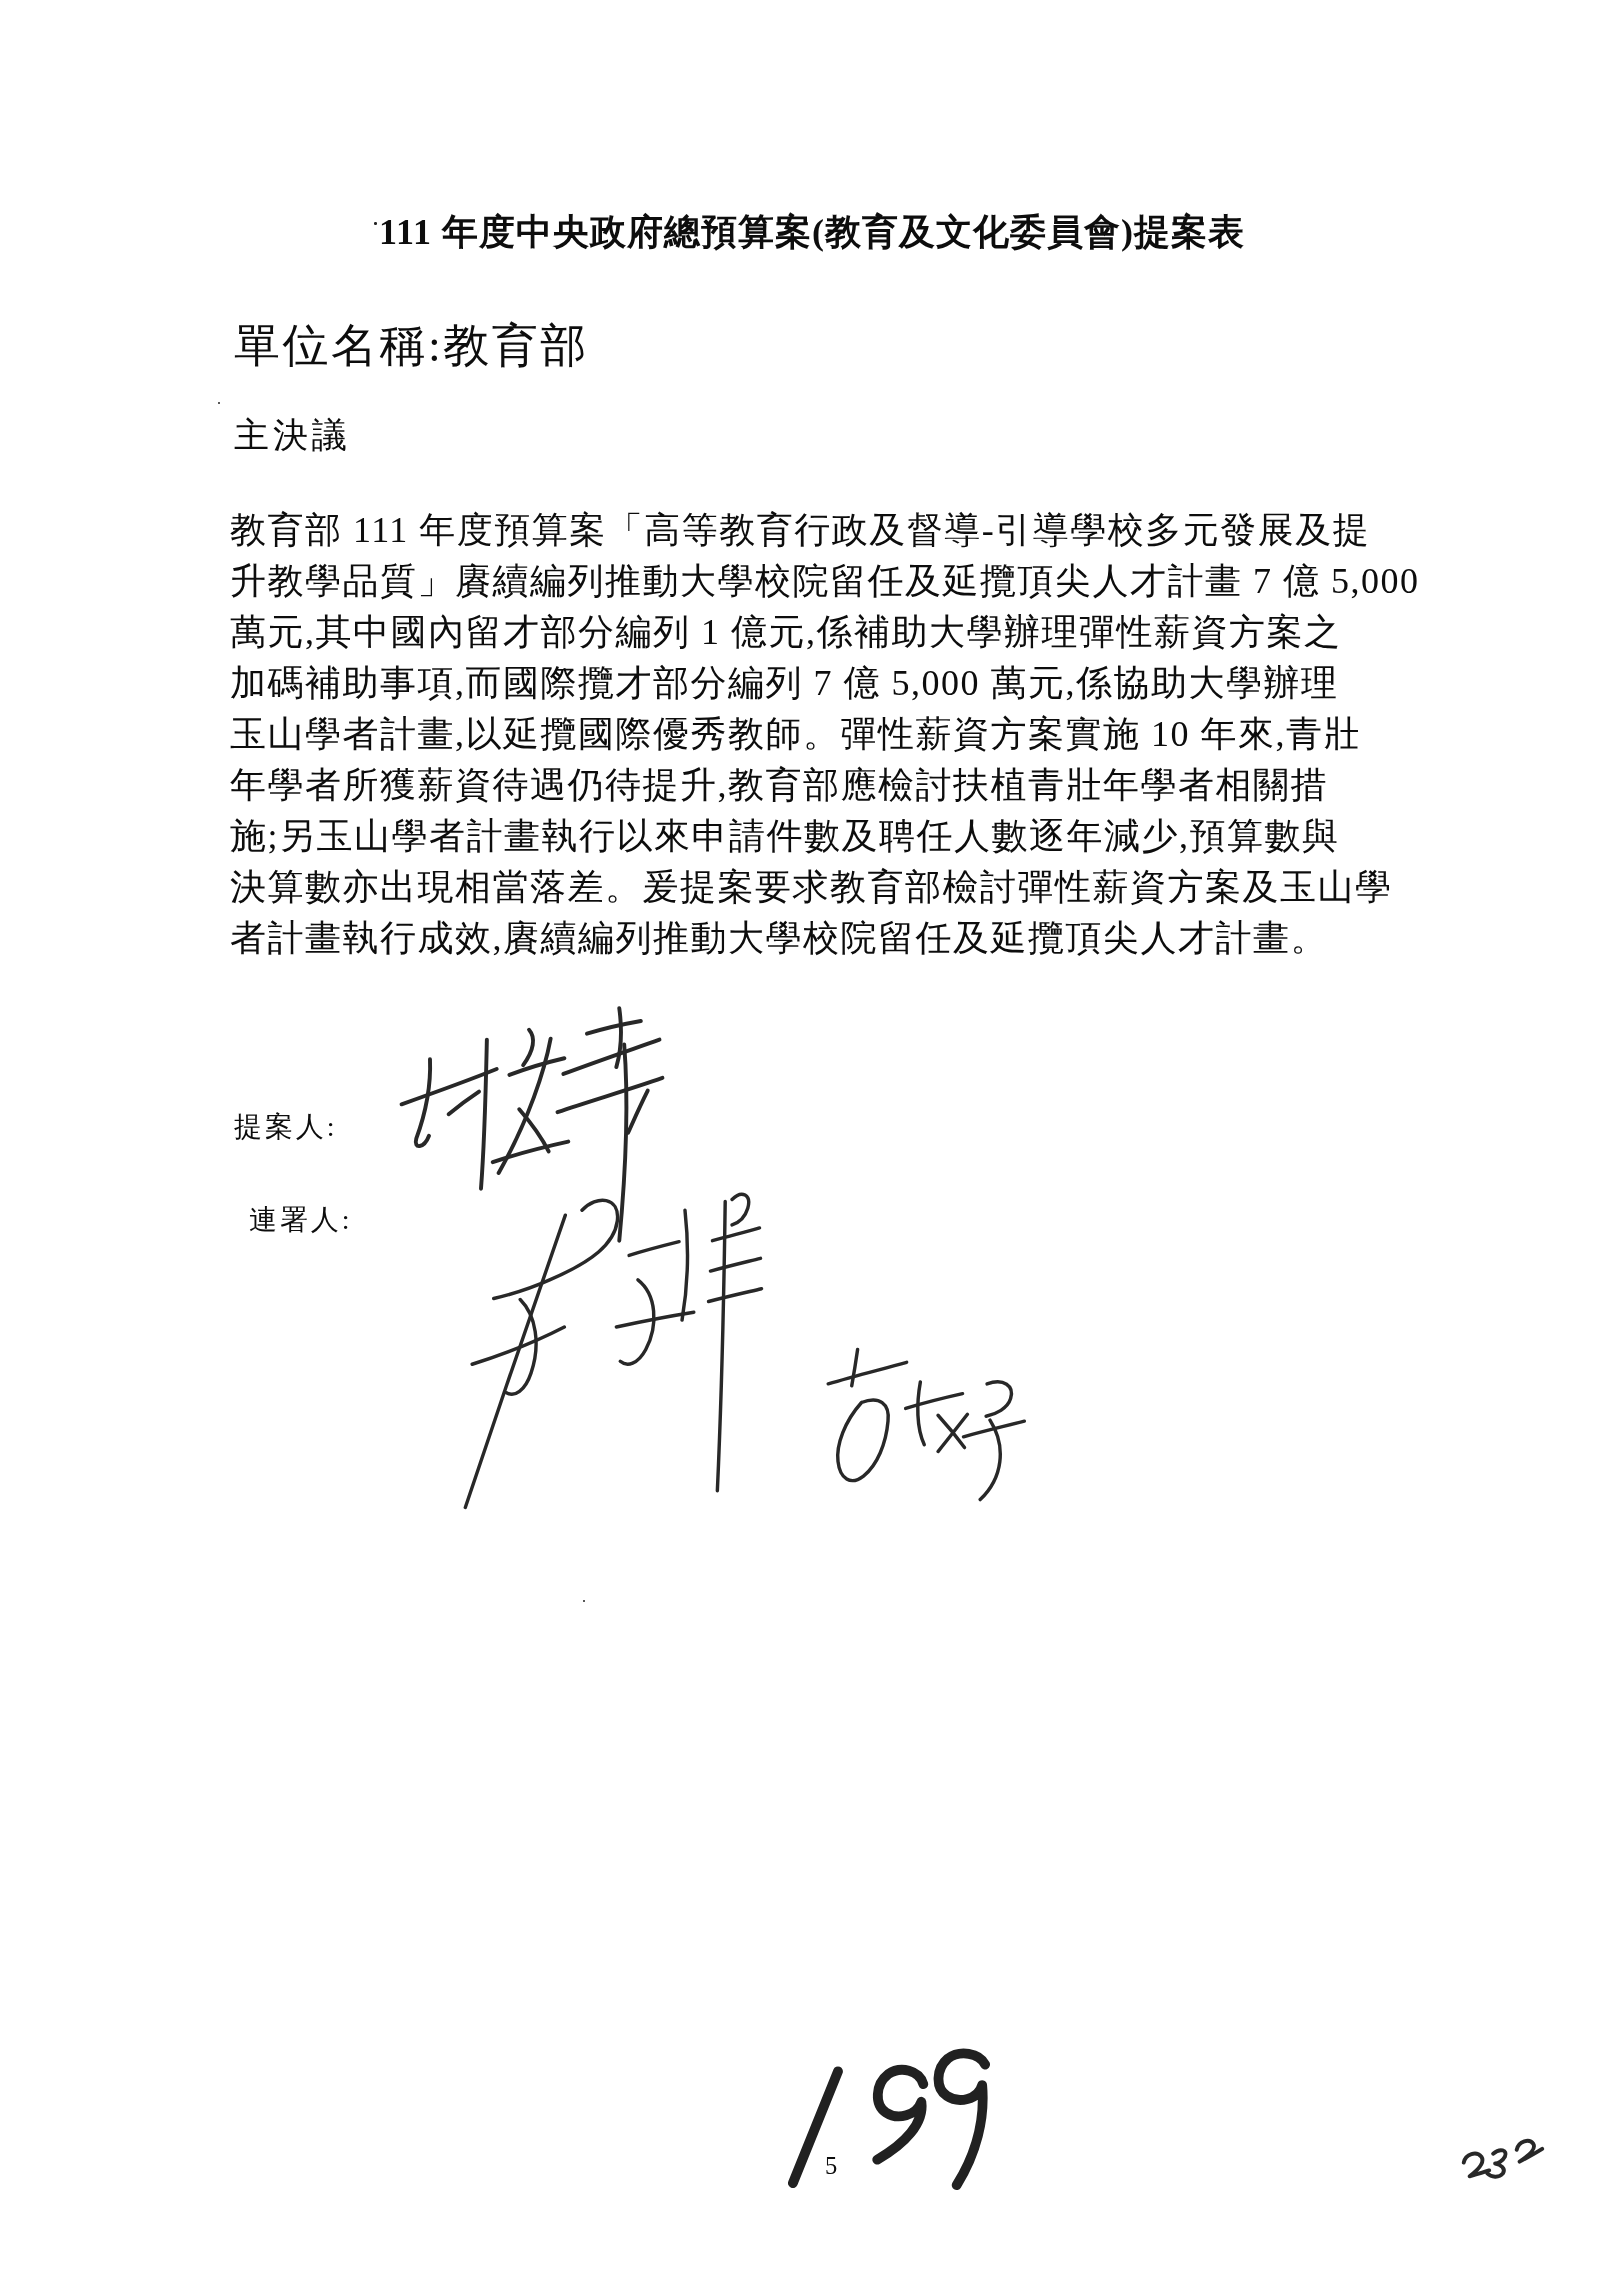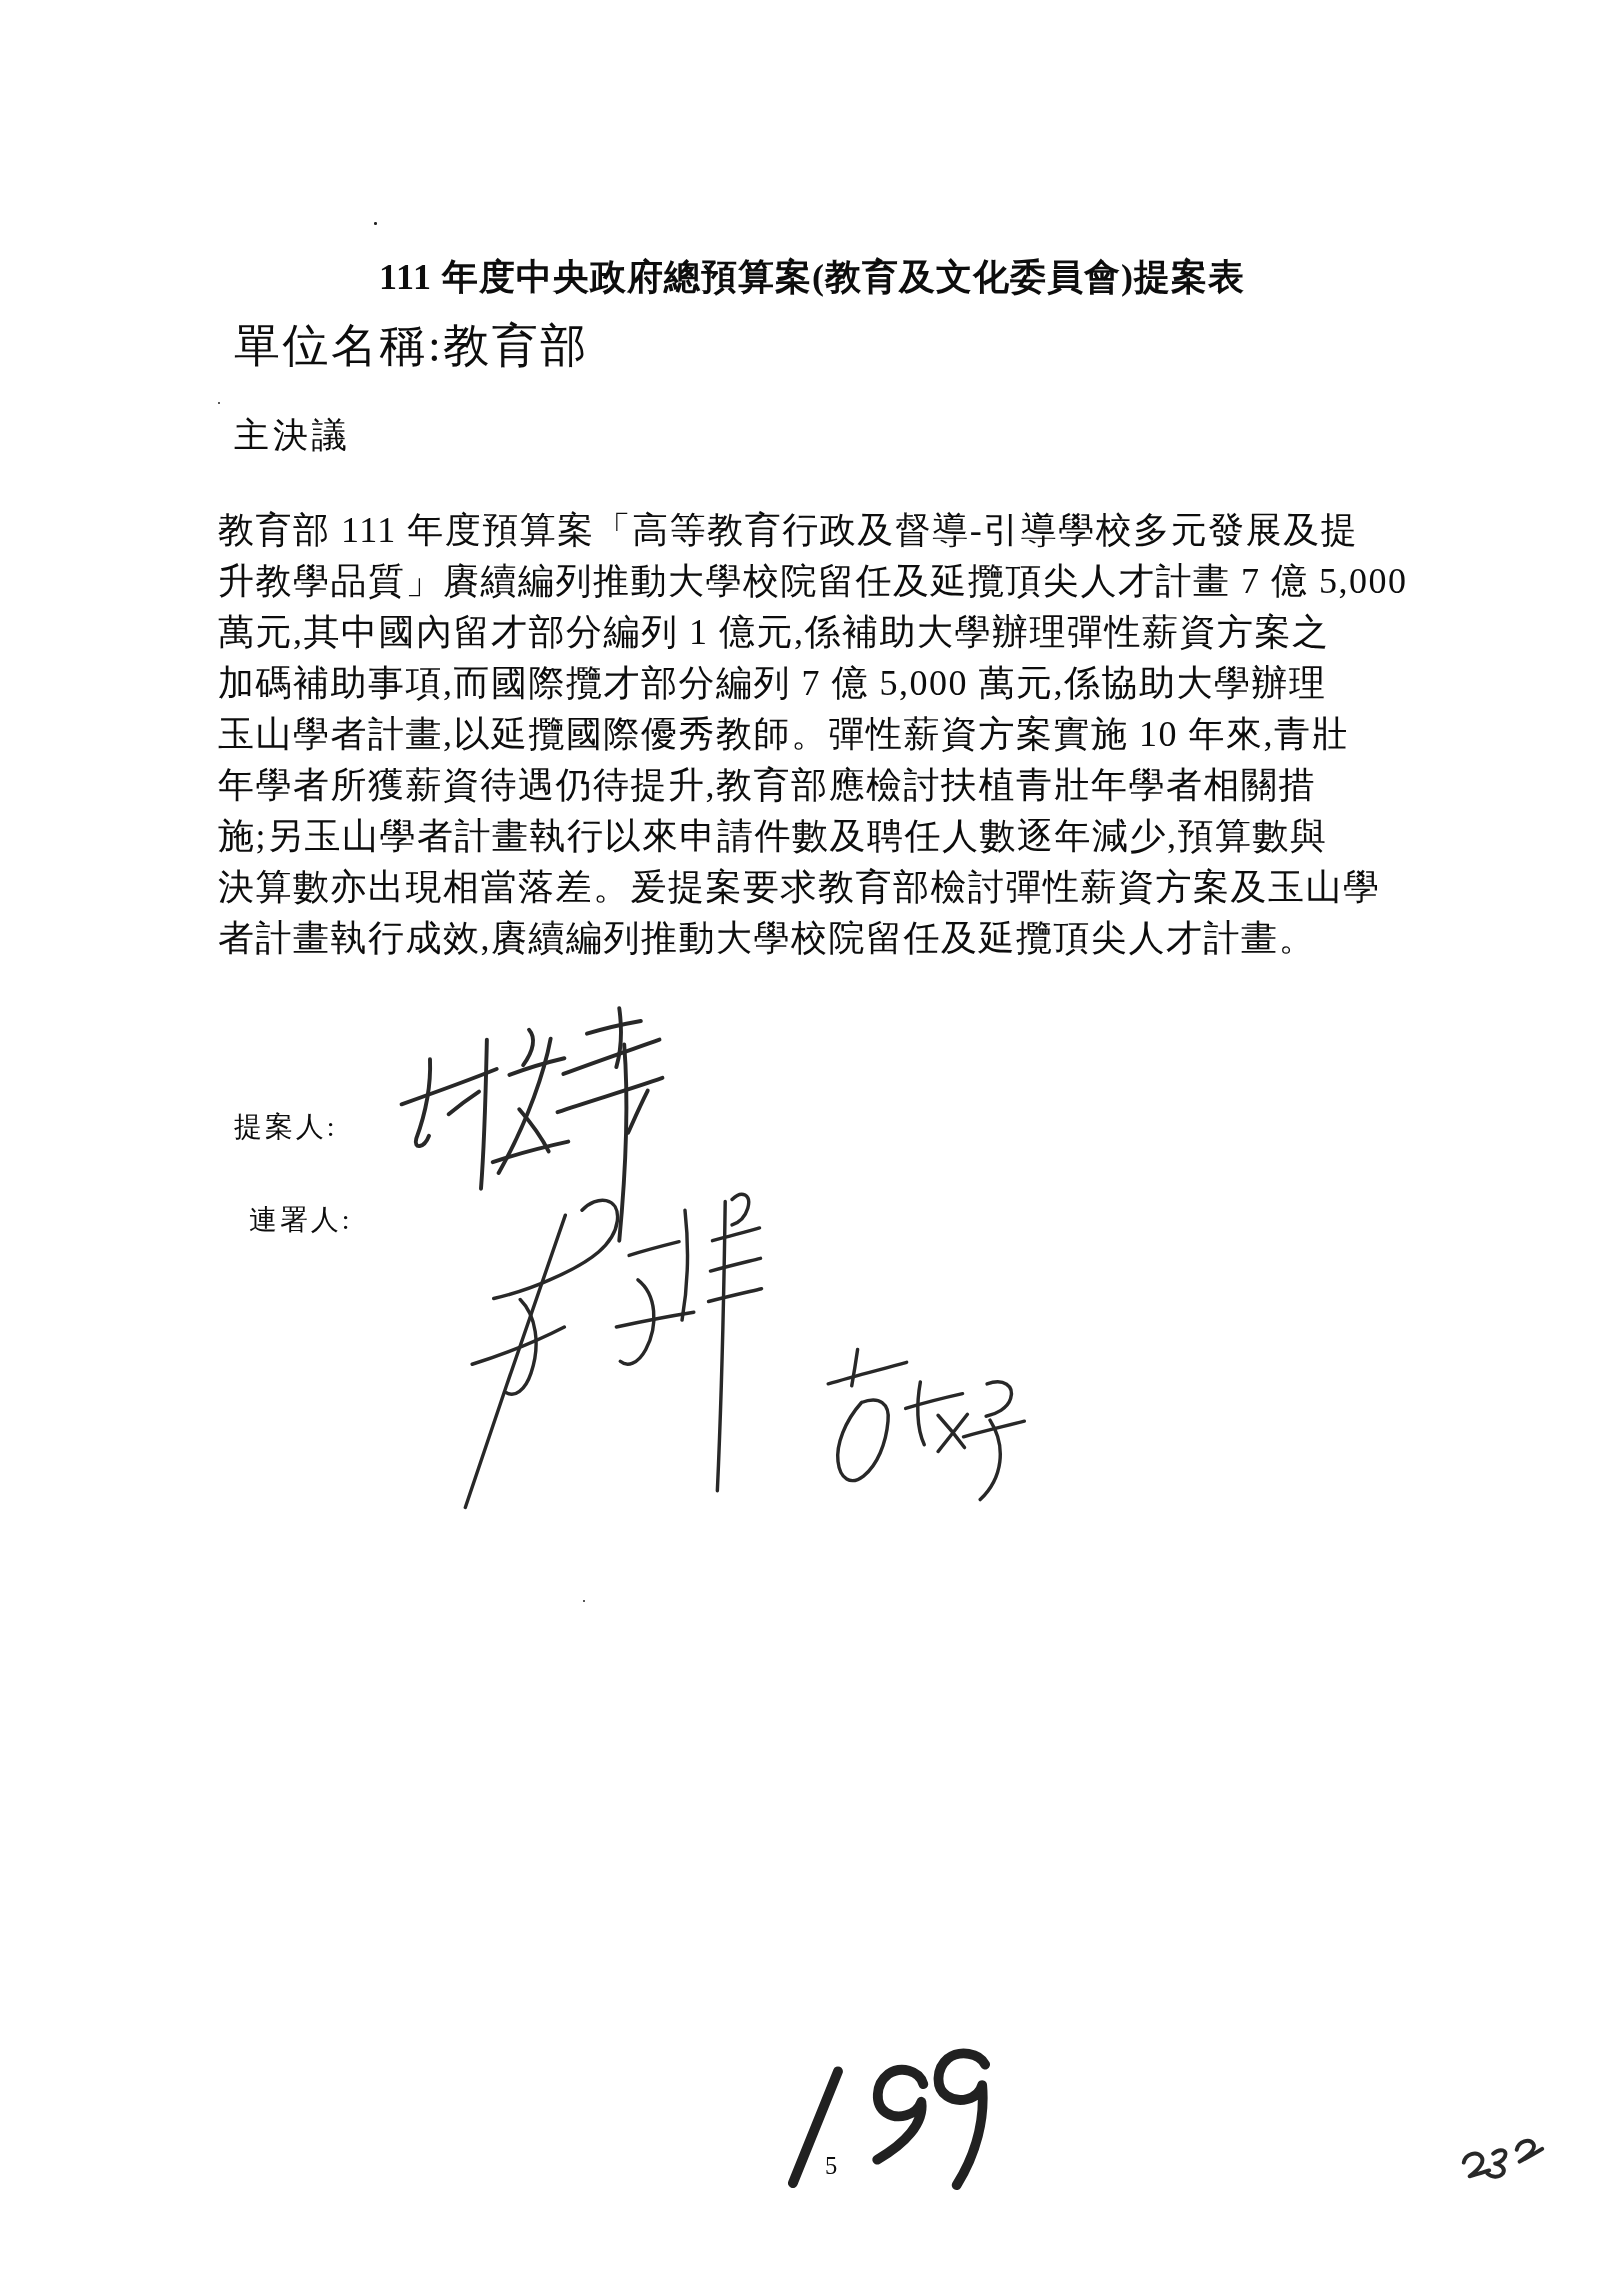--- a/index.html
+++ b/index.html
@@ -13,40 +13,39 @@
     overflow:hidden;
   }
   .doc-title{
     position:absolute;
     top:208px; left:0; width:100%;
     text-align:center;
     font-size:36px;
     font-weight:bold;
     letter-spacing:1px;
     white-space:nowrap;
-    margin-top:45px;
   }
   .unit-name{
     position:absolute;
     left:234px; top:315px;
     font-size:46px;
     letter-spacing:2.5px;
     white-space:nowrap;
   }
   .section-heading{
     position:absolute;
     left:234px; top:412px;
     font-size:35px;
     letter-spacing:3.9px;
     white-space:nowrap;
     text-align:right;
   }
   .pline{
     position:absolute;
-    left:218px;
+    left:230px;
     font-size:36px;
     letter-spacing:1.5px;
     white-space:nowrap;
     text-align:center;
   }
   .sig-label{
     position:absolute;
     font-size:28px;
     letter-spacing:2.9px;
     white-space:nowrap;

